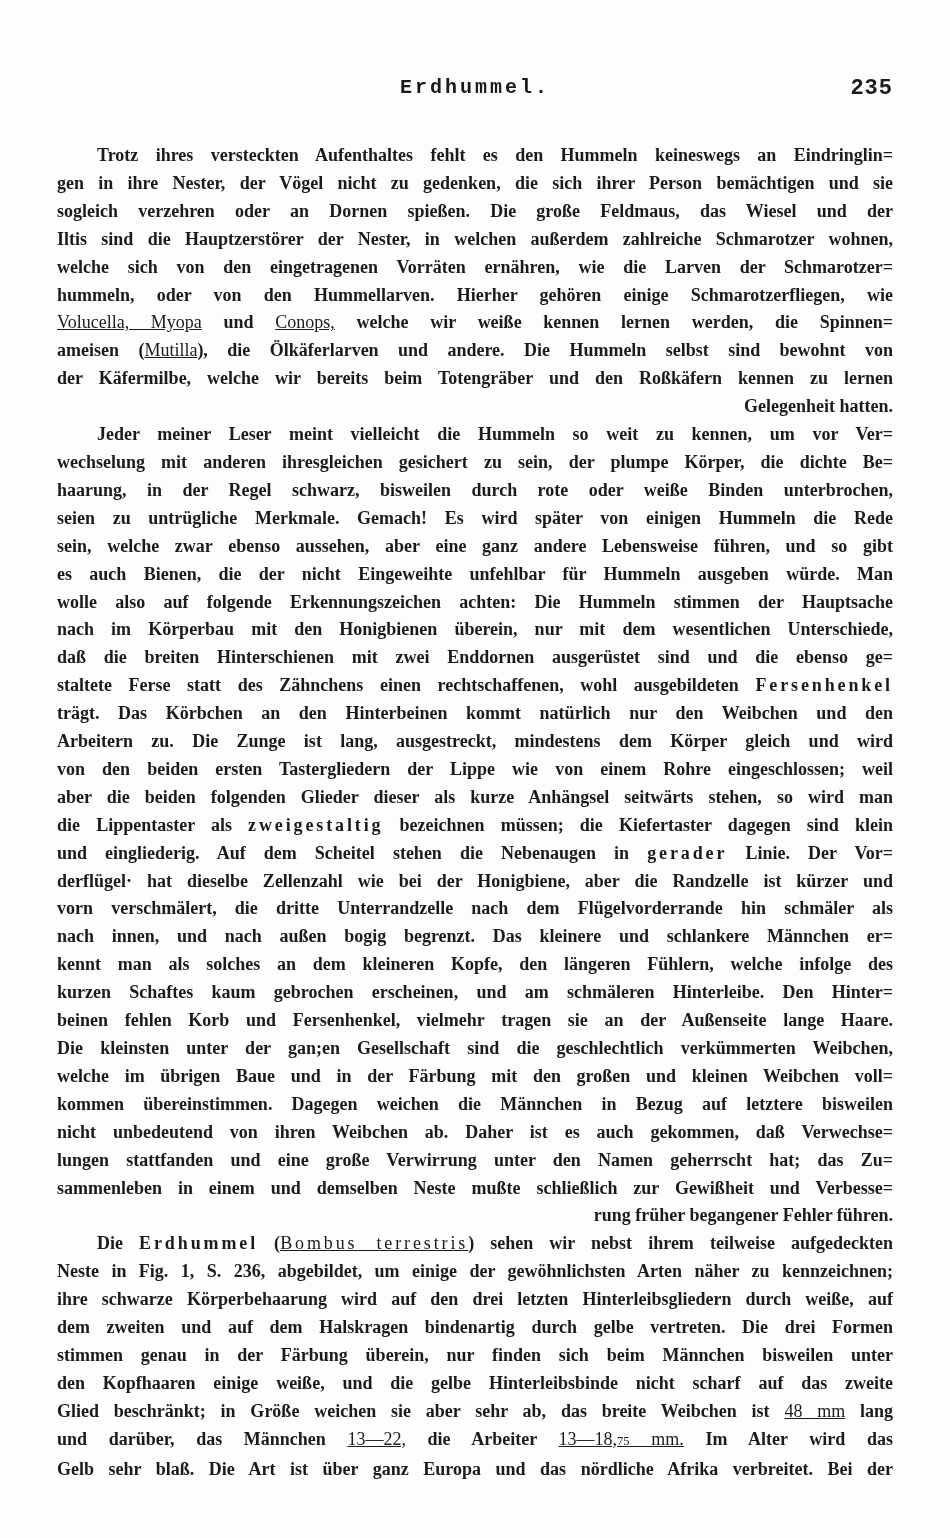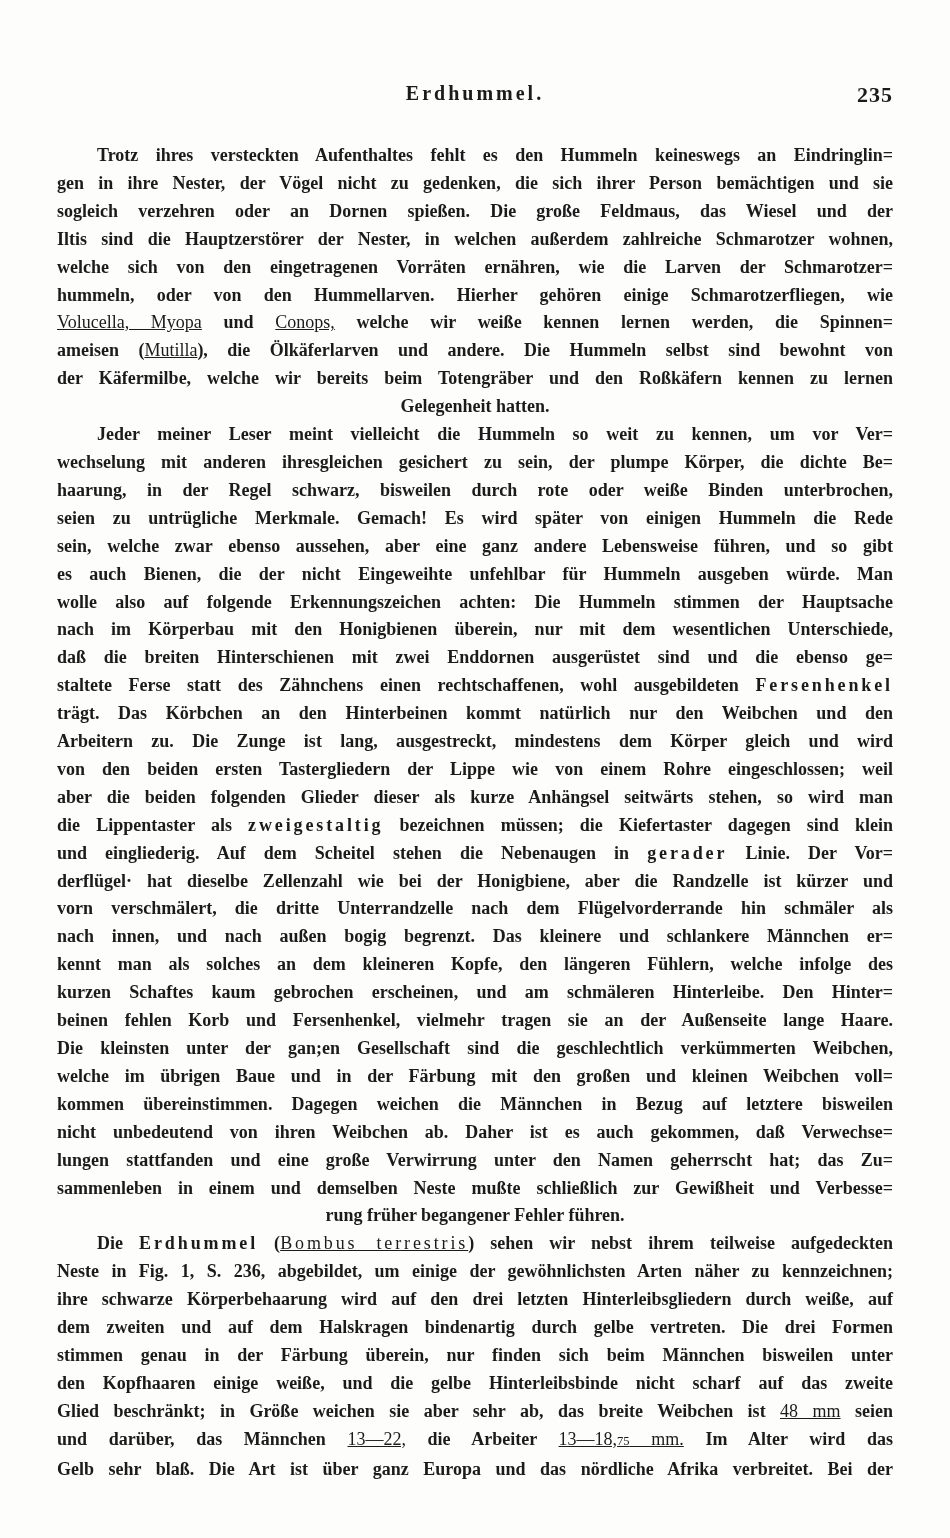--- a/index.html
+++ b/index.html
@@ -11,24 +11,25 @@
     position: relative;
     width: 950px;
     height: 1538px;
     background: #fdfdfc;
     color: #1b1b1b;
     font-family: "Liberation Serif", serif;
     overflow: hidden;
   }
   .header {
     position: absolute;
-    top: 82px;
+    top: 76px;
     left: 57px;
     width: 836px;
     height: 30px;
+    font-family: Liberation Mono, monospace;
   }
   .running-title {
     position: absolute;
     left: 0;
     right: 0;
     top: 0;
     text-align: center;
     font-size: 20px;
     font-weight: bold;
     letter-spacing: 3px;
@@ -50,21 +51,21 @@
     font-weight: bold;
     line-height: 27.9px;
     margin-top: 12px;
   }
   .paragraph { margin: 0; }
   .line {
     text-align: justify;
     text-align-last: justify;
   }
   .line.no-just {
-    text-align: center;
+    text-align: right;
     text-align-last: auto;
   }
   .line.indent { text-indent: 40px; }
   .sp  { letter-spacing: 0.16em; }
   .ant { font-weight: normal; text-decoration: underline; }
   .sm  { font-size: 0.7em; }
 </style>
 </head>
 <body>
 
@@ -117,18 +118,18 @@
         <div class="line"><span>sammenleben in einem und demselben Neste mußte schließlich zur Gewißheit und Verbesse=</span></div>
         <div class="line no-just"><span>rung früher begangener Fehler führen.</span></div>
       </div>
       <div class="paragraph">
         <div class="line indent"><span>Die </span><span class="sp">Erdhummel</span><span> (</span><span class="ant sp">Bombus terrestris</span><span>) sehen wir nebst ihrem teilweise aufgedeckten</span></div>
         <div class="line"><span>Neste in Fig. 1, S. 236, abgebildet, um einige der gewöhnlichsten Arten näher zu kennzeichnen;</span></div>
         <div class="line"><span>ihre schwarze Körperbehaarung wird auf den drei letzten Hinterleibsgliedern durch weiße, auf</span></div>
         <div class="line"><span>dem zweiten und auf dem Halskragen bindenartig durch gelbe vertreten. Die drei Formen</span></div>
         <div class="line"><span>stimmen genau in der Färbung überein, nur finden sich beim Männchen bisweilen unter</span></div>
         <div class="line"><span>den Kopfhaaren einige weiße, und die gelbe Hinterleibsbinde nicht scharf auf das zweite</span></div>
-        <div class="line"><span>Glied beschränkt; in Größe weichen sie aber sehr ab, das breite Weibchen ist </span><span class="ant">48 mm</span><span> seien</span></div>
+        <div class="line"><span>Glied beschränkt; in Größe weichen sie aber sehr ab, das breite Weibchen ist </span><span class="ant">48 mm</span><span> lang</span></div>
         <div class="line"><span>und darüber, das Männchen </span><span class="ant">13—22,</span><span> die Arbeiter </span><span class="ant">13—18,</span><span class="ant sm">75</span><span class="ant"> mm.</span><span> Im Alter wird das</span></div>
         <div class="line"><span>Gelb sehr blaß. Die Art ist über ganz Europa und das nördliche Afrika verbreitet. Bei der</span></div>
       </div>
     </div>
 </div>
 
 </body></html>

